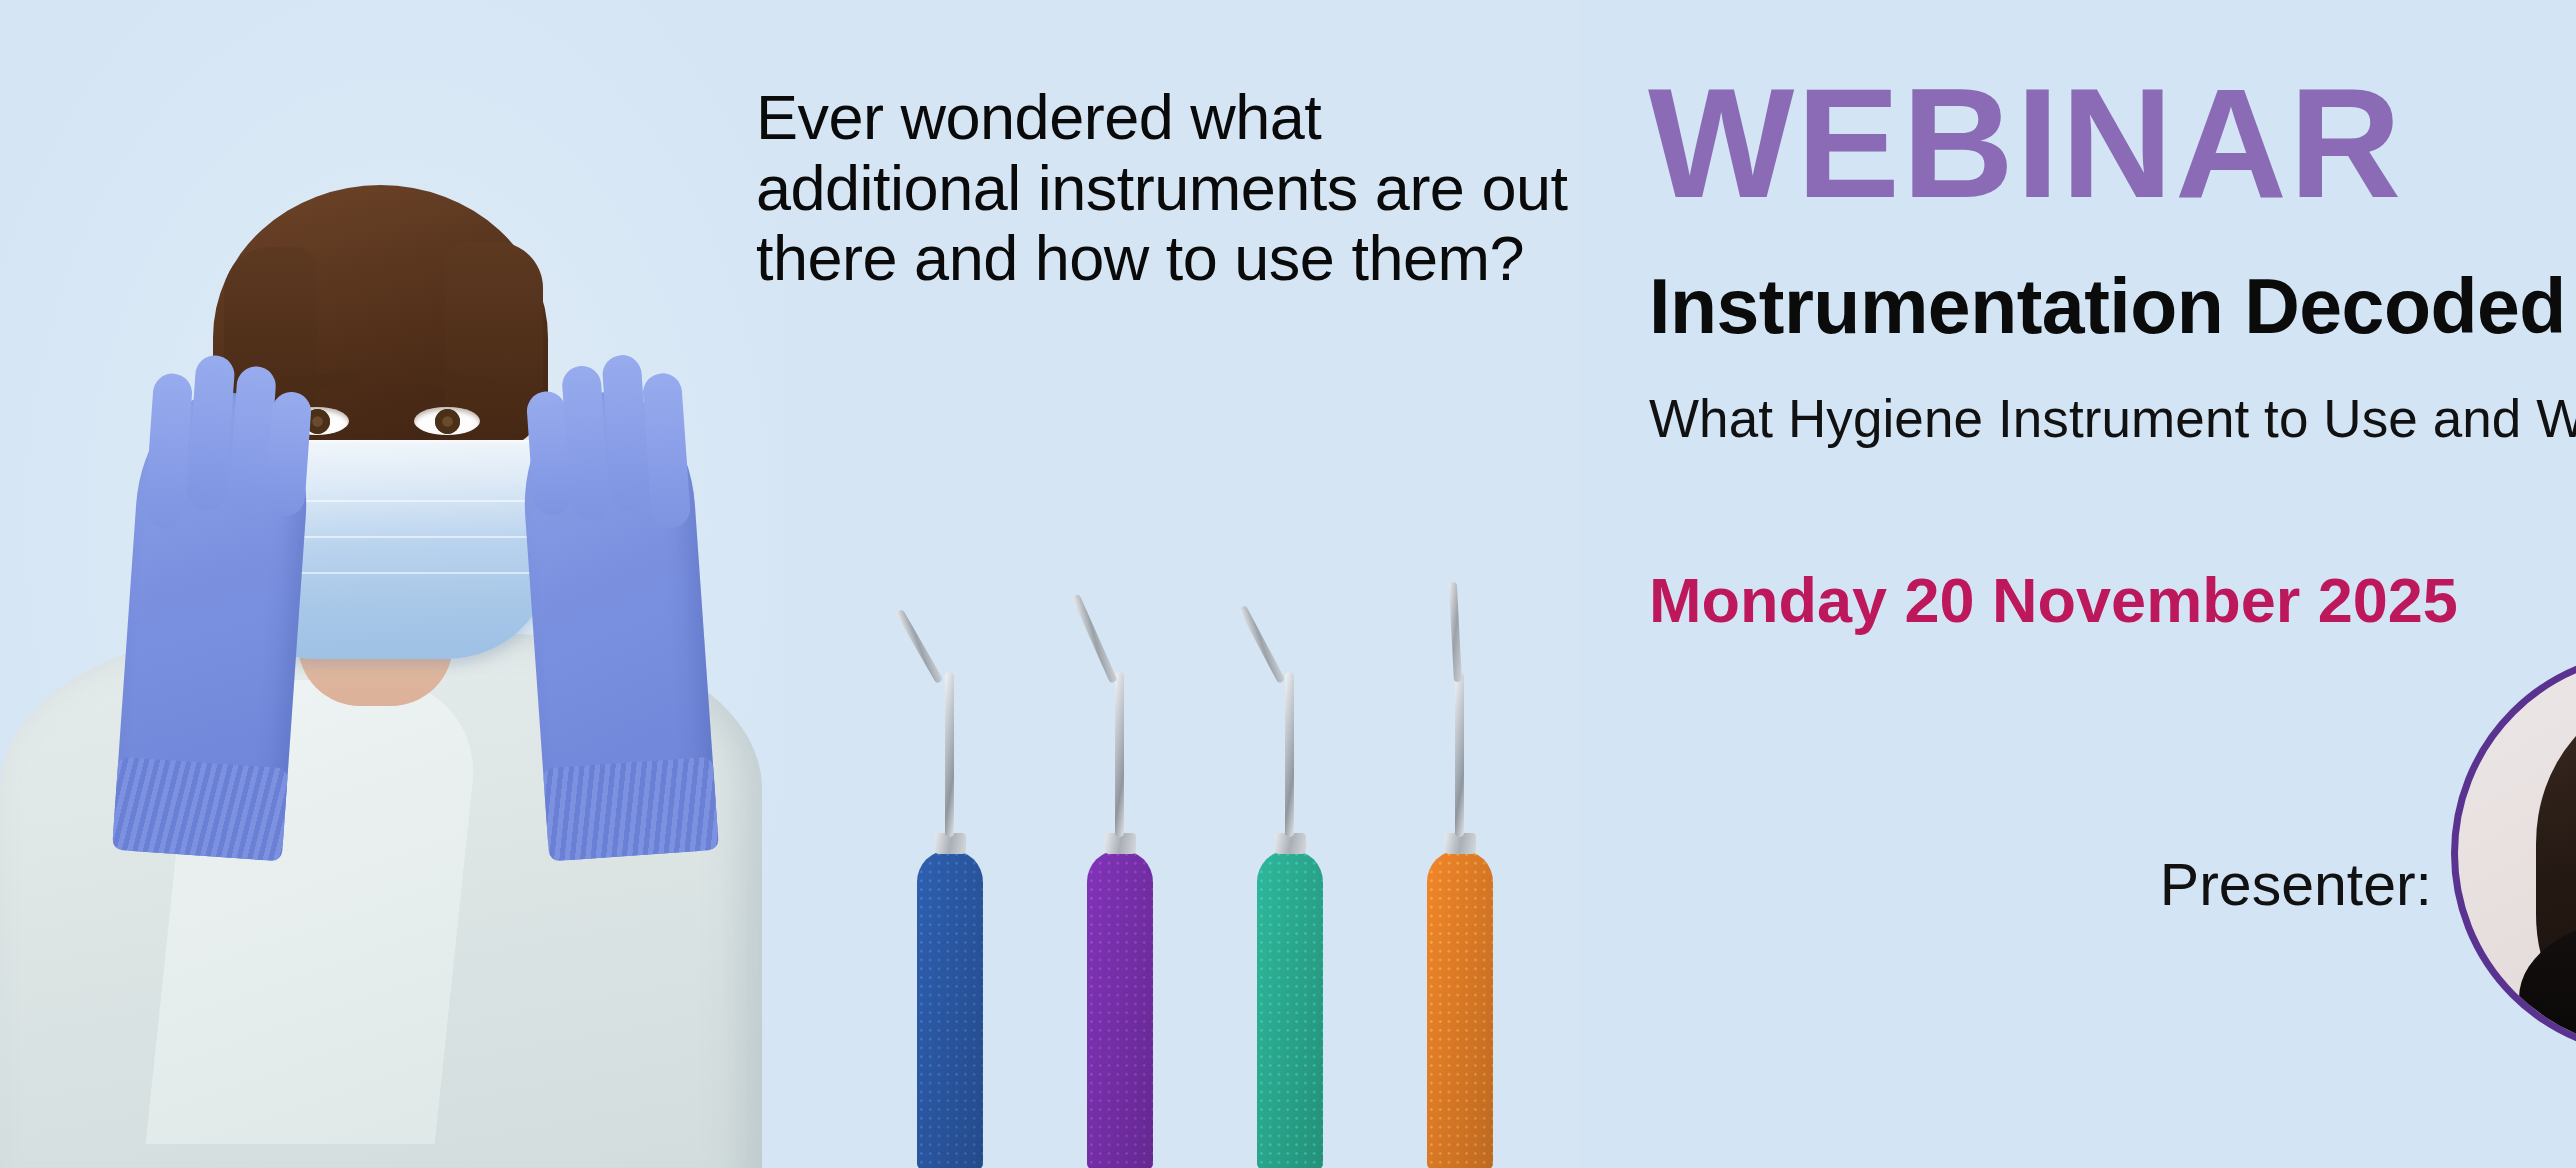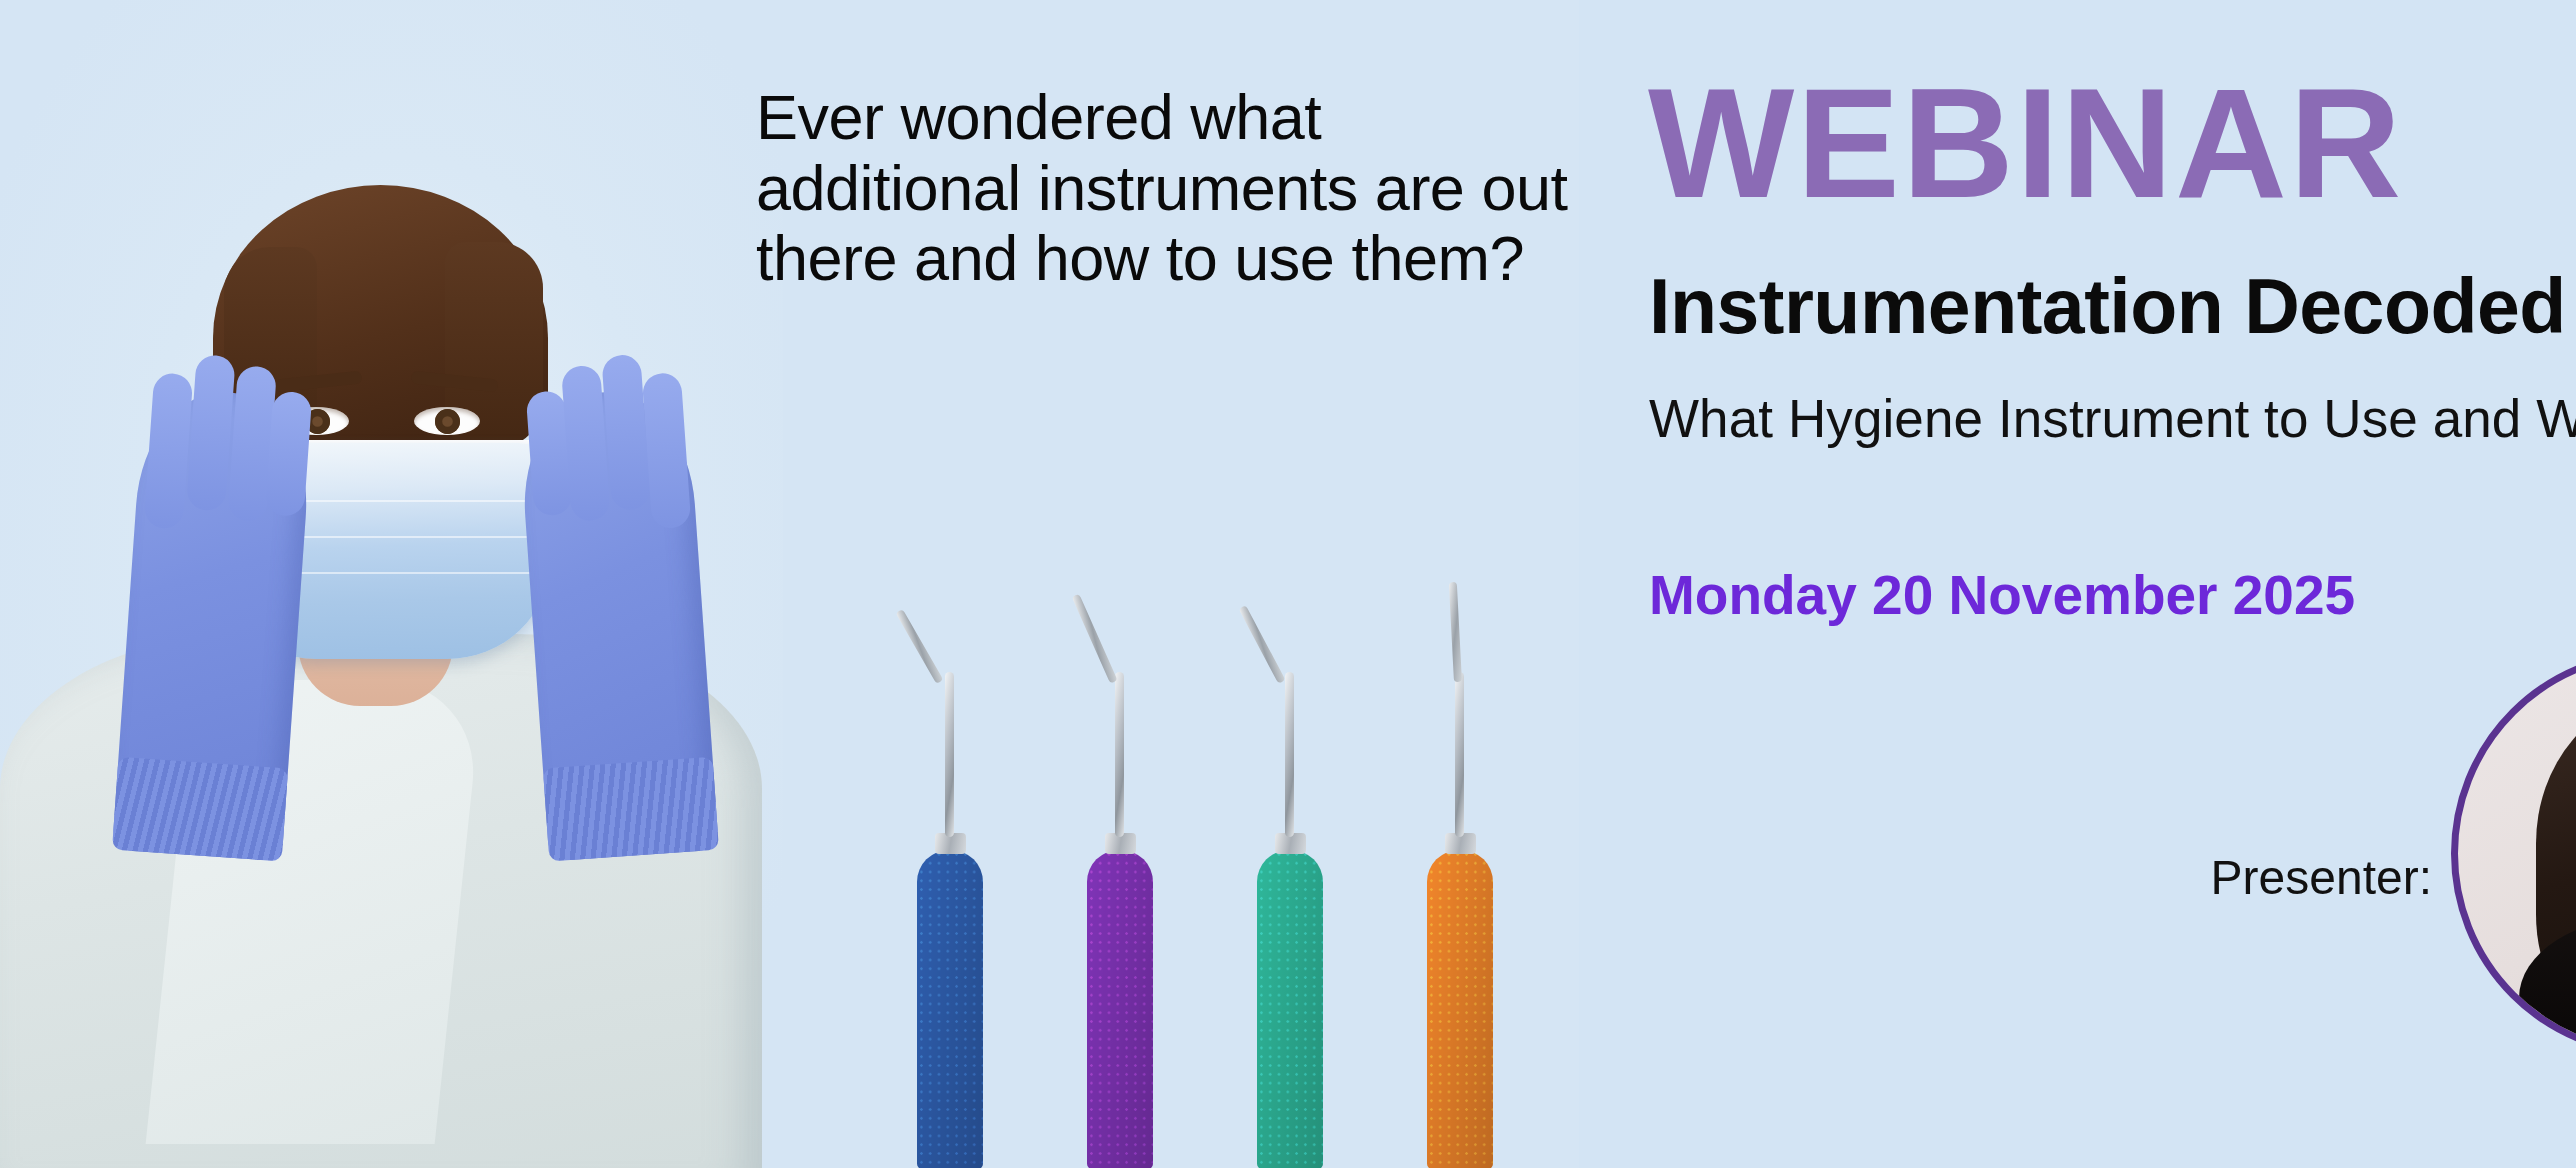--- a/index.html
+++ b/index.html
@@ -168,25 +168,25 @@
     font-size:77px; line-height:1; font-weight:700; color:#0b0b0b;
     letter-spacing:-0.5px;
   }
   .subtitle-sub{
     position:absolute; left:1649px; top:392px;
     font-size:53px; line-height:1; font-weight:400; color:#111;
     letter-spacing:0.1px;
   }
   .datetime{
     position:absolute; left:1649px; top:556px;
-    font-size:55px; line-height:1.42; font-weight:700; color:#6d28d9;
+    font-size:63px; line-height:1.42; font-weight:700; color:#be185d;
   }
   .presenter{
     position:absolute; left:1752px; top:845px; width:680px;
-    text-align:right; font-size:48px; line-height:1.38; color:#111;
+    text-align:right; font-size:59px; line-height:1.38; color:#111;
   }
 
   
   .pres-photo{
     position:absolute; left:2451px; top:650px; width:407px; height:407px;
     border-radius:50%; border:7.7px solid #5a3390; box-sizing:border-box;
     background:linear-gradient(150deg,#ece6e6 0%,#e6dedd 55%,#ded5d4 100%);
     overflow:hidden;
   }
   .pp-hair{

